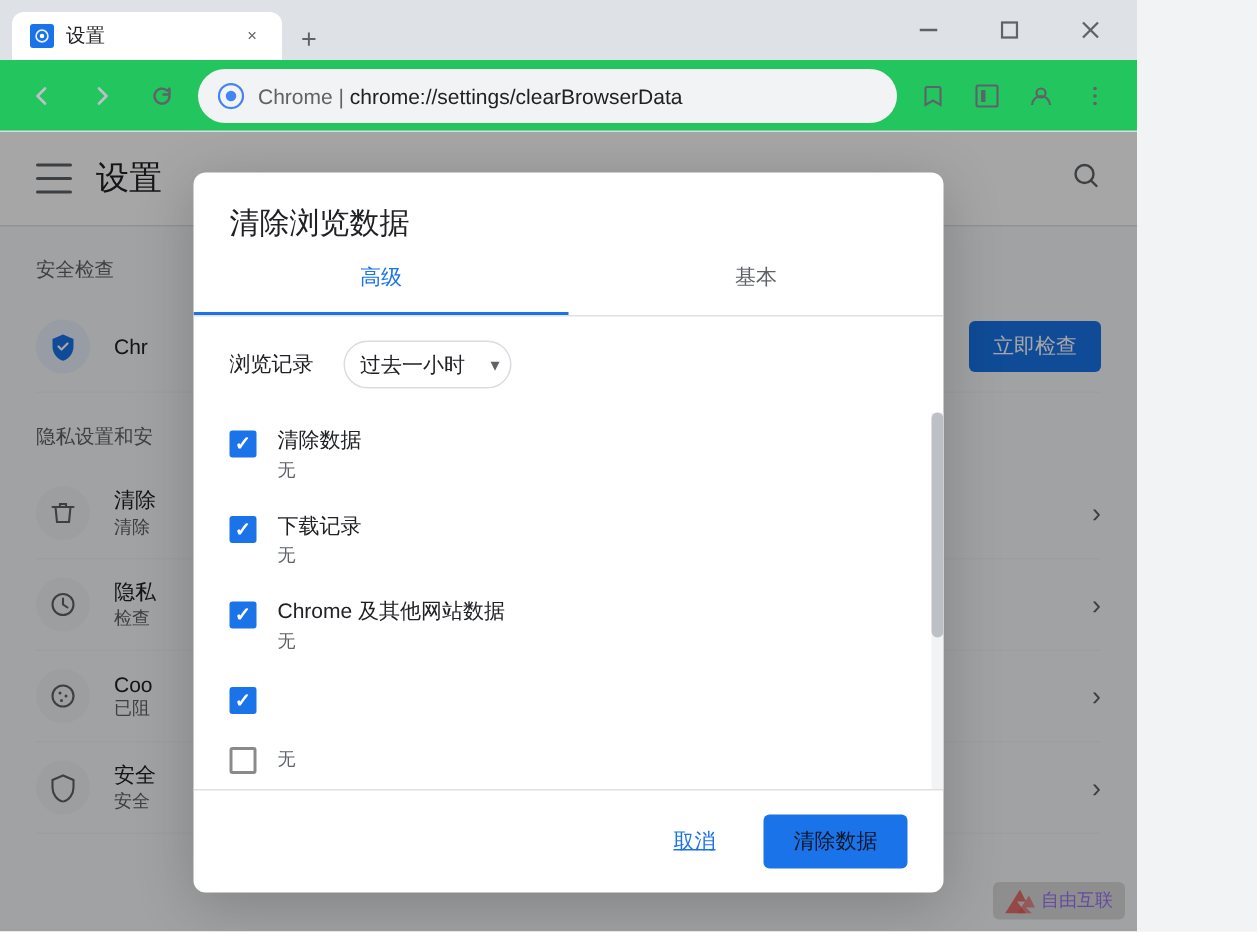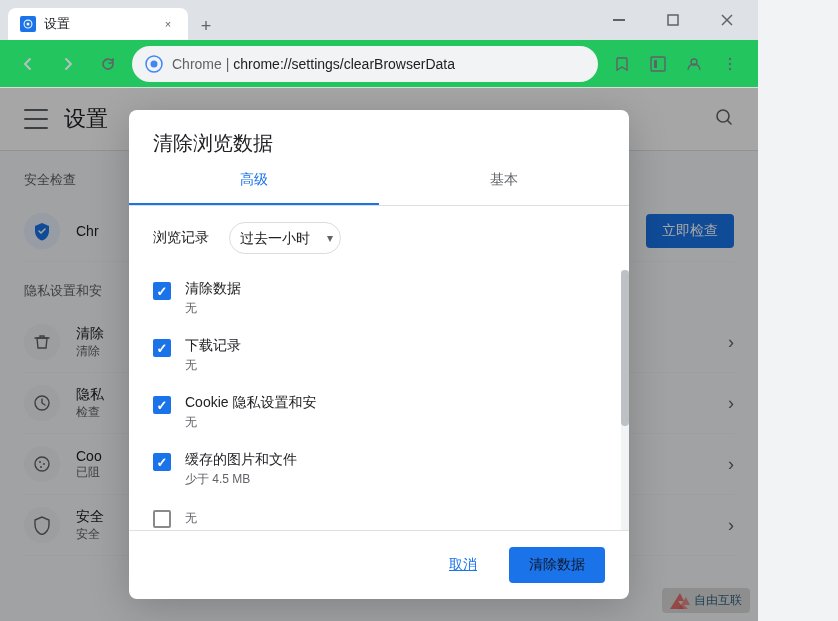--- a/index.html
+++ b/index.html
@@ -76,21 +76,21 @@
     .bg-item { display: flex; align-items: center; padding: 12px 0; gap: 16px; border-bottom: 1px solid #f1f3f4; }
     .bg-item-icon { width: 36px; height: 36px; border-radius: 50%; display: flex; align-items: center; justify-content: center; }
     .bg-item-text { flex: 1; }
     .bg-item-title { font-size: 14px; color: #202124; }
     .bg-item-sub { font-size: 12px; color: #5f6368; }
     .bg-item-arrow { color: #5f6368; font-size: 18px; }
     .check-btn { background: #1a73e8; color: white; padding: 8px 16px; border-radius: 4px; font-size: 14px; cursor: pointer; border: none; }
 
     
     .watermark { position: absolute; bottom: 8px; right: 8px; opacity: 0.85; }
-    .watermark-inner { background: rgba(200,200,200,0.7); padding: 4px 8px; border-radius: 4px; font-size: 12px; color: #0c4a6e; display: flex; align-items: center; gap: 4px; justify-content: flex-end; }
+    .watermark-inner { background: rgba(200,200,200,0.7); padding: 4px 8px; border-radius: 4px; font-size: 12px; color: #8b5cf6; display: flex; align-items: center; gap: 4px; justify-content: flex-end; }
 
     
     .hamburger { width: 24px; height: 20px; display: flex; flex-direction: column; justify-content: space-between; cursor: pointer; }
     .hamburger-line { height: 2px; background: #5f6368; border-radius: 1px; }
   </style>
 </head>
 <body>
 
 <div class="browser-frame">
 
@@ -311,31 +311,27 @@
                 <div class="checkbox-text">
                   <span class="checkbox-label">下载记录</span>
                   <span class="checkbox-sublabel">无</span>
                 </div>
               </div>
               <div class="checkbox-item">
                 <div class="checkbox-box checked">
                   <span class="checkbox-checkmark">✓</span>
                 </div>
                 <div class="checkbox-text">
-                  <span class="checkbox-label">Cookie 隐私设置和安</span>
+                  <span class="checkbox-label">Chrome 及其他网站数据</span>
                   <span class="checkbox-sublabel">无</span>
                 </div>
               </div>
               <div class="checkbox-item">
                 <div class="checkbox-box checked">
                   <span class="checkbox-checkmark">✓</span>
-                </div>
-                <div class="checkbox-text">
-                  <span class="checkbox-label">缓存的图片和文件</span>
-                  <span class="checkbox-sublabel">少于 4.5 MB</span>
                 </div>
               </div>
               <div class="checkbox-item">
                 <div class="checkbox-box unchecked"></div>
                 <div class="checkbox-text">
                   <span class="checkbox-sublabel">无</span>
                 </div>
               </div>
             </div>
           <div class="scrollbar-track">

